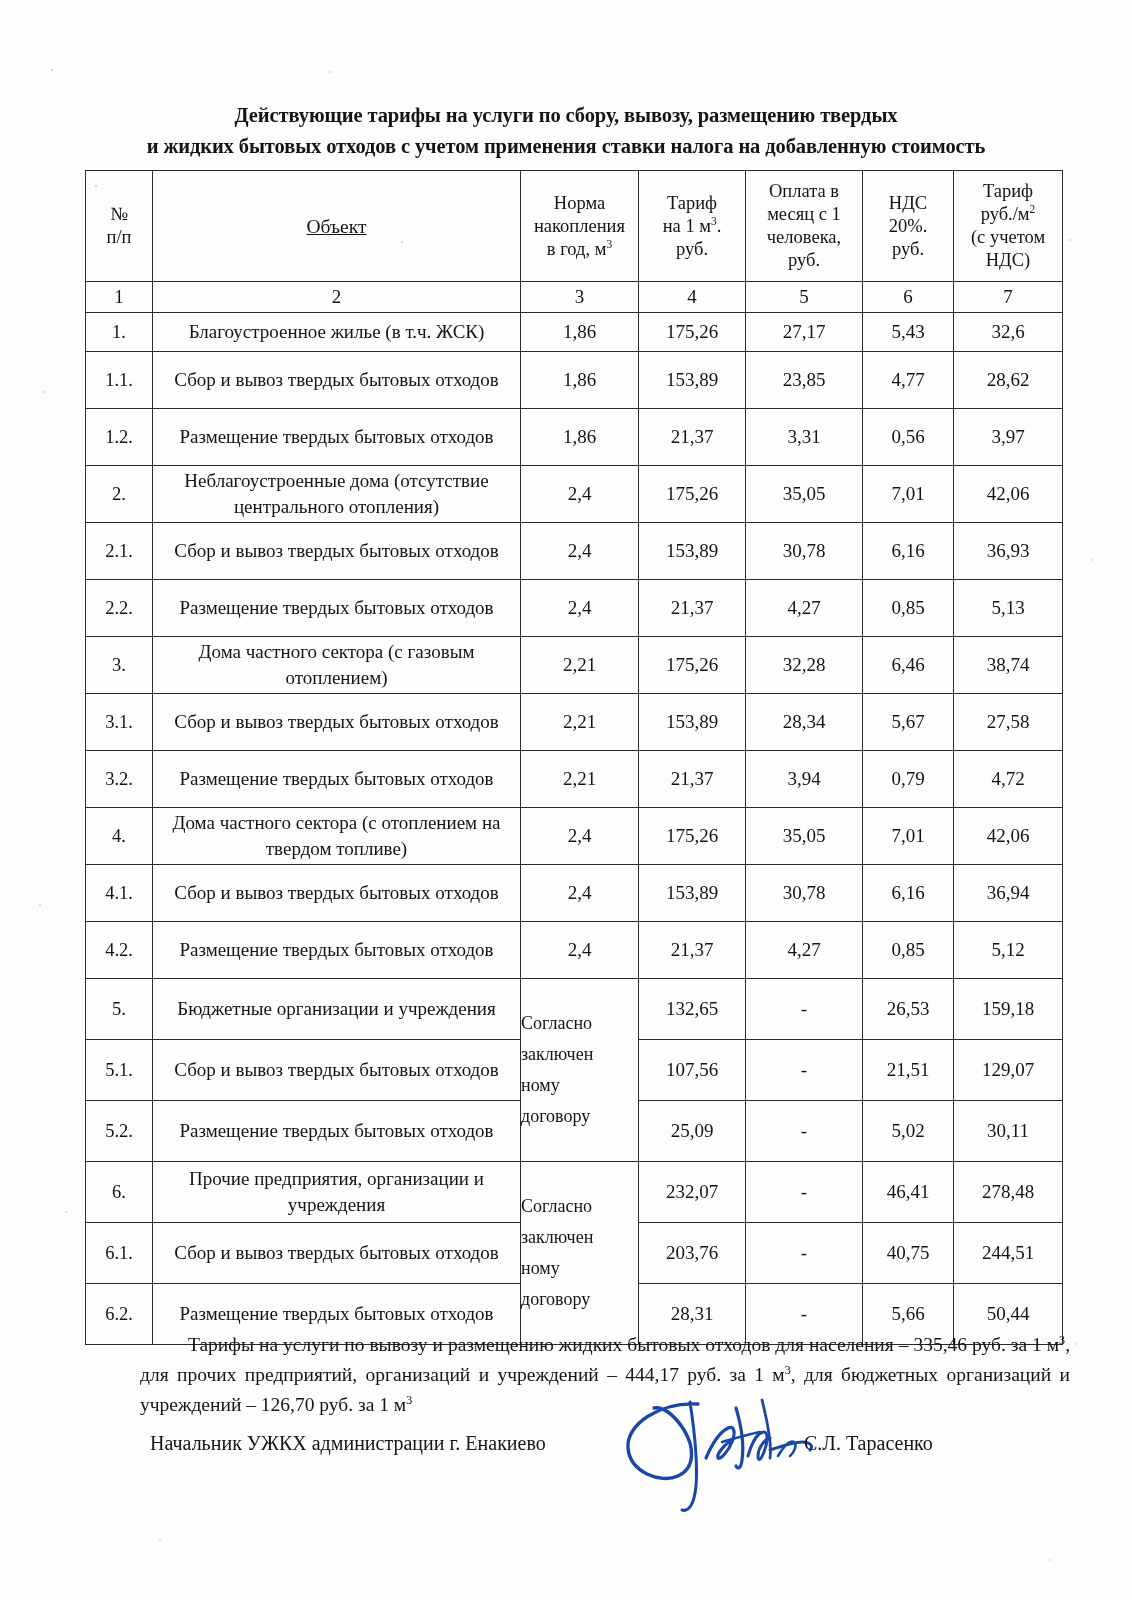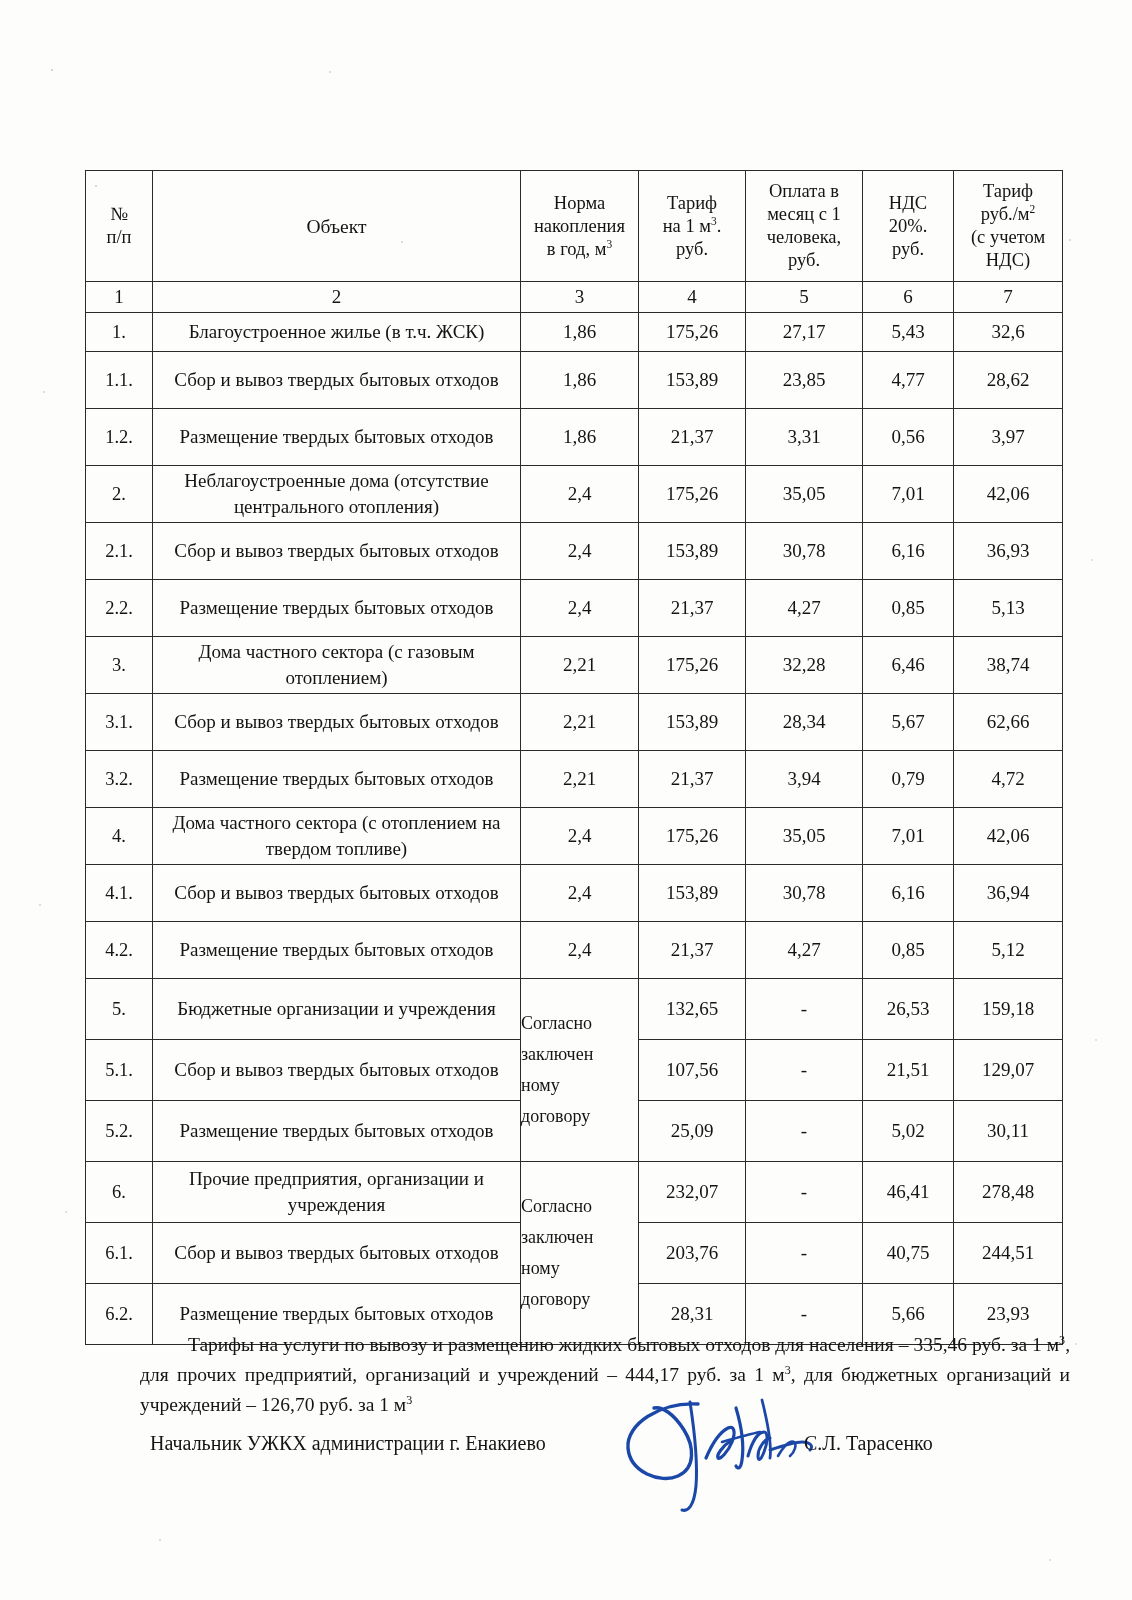--- a/index.html
+++ b/index.html
@@ -79,21 +79,21 @@
   col.c7 { width: 109px; }
 
   
   .hdr td {
     text-align: center;
     font-size: 18.5px;
     line-height: 23px;
     height: 110px;
     padding: 4px 2px;
   }
-  .hdr td.obj { font-size: 19.5px; }
+  .hdr td.obj { font-size: 19.5px; text-decoration: underline; }
   .num-row td {
     text-align: center;
     font-size: 19px;
     height: 30px;
     line-height: 24px;
   }
 
   
   .r-main td, .r-sub td { font-size: 19px; }
   td.idx {
@@ -177,20 +177,24 @@
     width: 280px;
     height: 130px;
     pointer-events: none;
   }
 </style>
 </head>
 <body>
 
 <div class="page">
 
+  <div class="doc-title">
+    <span>Действующие тарифы на услуги по сбору, вывозу, размещению твердых</span>
+    <span class="ln2">и жидких бытовых отходов с учетом применения ставки налога на добавленную стоимость</span>
+  </div>
 
   <div class="tbl-wrap">
     <table class="tariffs">
       <colgroup>
         <col class="c1">
           <col class="c2">
           <col class="c3">
           <col class="c4">
           <col class="c5">
           <col class="c6">
@@ -313,21 +317,21 @@
           <td class="val b">38,74</td>
         </tr>
 
         <tr class="r-sub h2">
           <td class="idx">3.1.</td>
           <td class="obj-cell">Сбор и вывоз твердых бытовых отходов</td>
           <td class="val">2,21</td>
           <td class="val">153,89</td>
           <td class="val">28,34</td>
           <td class="val">5,67</td>
-          <td class="val">62,66</td>
+          <td class="val">27,58</td>
         </tr>
 
         <tr class="r-sub h2">
           <td class="idx">3.2.</td>
           <td class="obj-cell">Размещение твердых бытовых отходов</td>
           <td class="val">2,21</td>
           <td class="val">21,37</td>
           <td class="val">3,94</td>
           <td class="val">0,79</td>
           <td class="val">4,72</td>
@@ -419,21 +423,21 @@
           <td class="val">40,75</td>
           <td class="val">244,51</td>
         </tr>
 
         <tr class="r-sub h2b">
           <td class="idx">6.2.</td>
           <td class="obj-cell">Размещение твердых бытовых отходов</td>
           <td class="val">28,31</td>
           <td class="val">-</td>
           <td class="val">5,66</td>
-          <td class="val">23,93</td>
+          <td class="val">50,44</td>
         </tr>
       </tbody>
     </table>
   </div>
 
   <div class="footnote">
     <span class="indent">Тарифы на услуги по вывозу и размещению жидких бытовых отходов для населения – 335,46 руб. за 1 м</span><sup>3</sup><span>, для прочих предприятий, организаций и учреждений – 444,17 руб. за 1 м</span><sup>3</sup><span>, для бюджетных организаций и учреждений – 126,70 руб. за 1 м</span><sup>3</sup>
   </div>
 
   <div class="sig-row">

